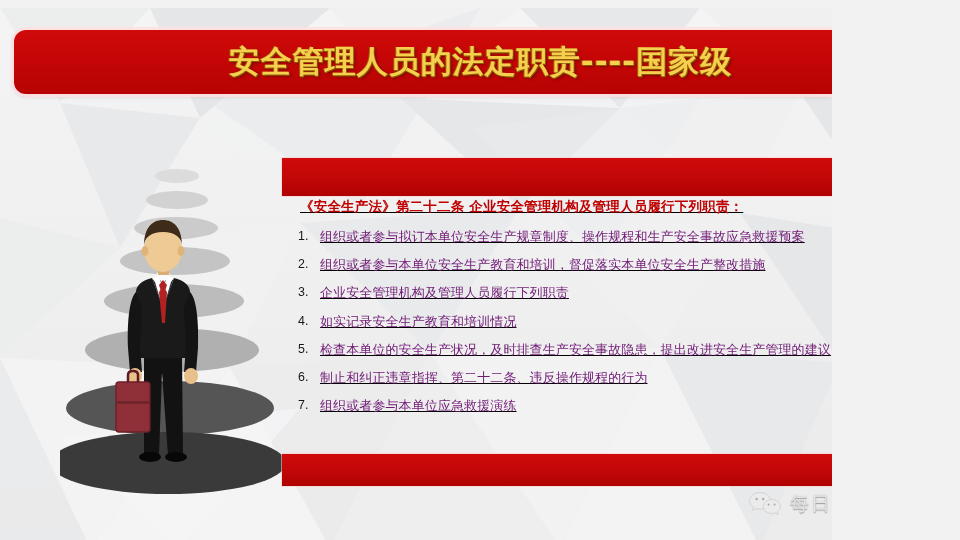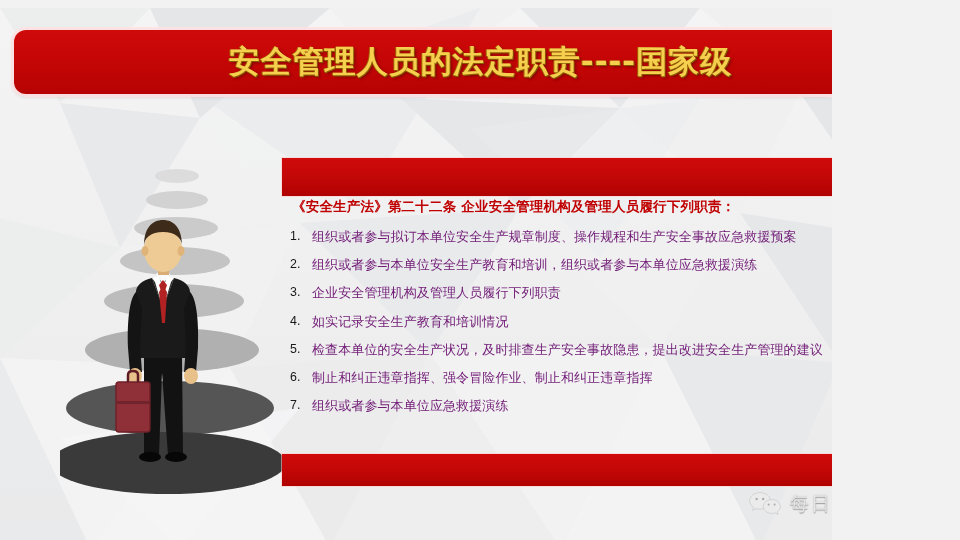--- a/index.html
+++ b/index.html
@@ -45,22 +45,23 @@
   .bar{
     position:absolute;left:282px;width:584px;z-index:4;
     background:linear-gradient(180deg,#d00a0a 0%,#c30707 50%,#b00202 100%);
     box-shadow:0 0 0 1px rgba(255,200,200,.55);
   }
   .bar-top{top:150px;height:38px;}
   .bar-bottom{top:446px;height:32px;}
 
   
   .content{
-    position:absolute;left:282px;top:190px;width:590px;height:252px;
+    position:absolute;left:290px;top:190px;width:590px;height:252px;
     z-index:6;
+    text-decoration:underline;
   }
   .subtitle{
     color:#c00000;font-weight:bold;font-size:13.5px;
     margin:0 0 11px 10px;white-space:nowrap;letter-spacing:.2px;
     font-family:"DejaVu Sans","Liberation Sans",sans-serif;
   }
   ol.duty-list{
     list-style:none;margin:0;padding:0;counter-reset:duty;
   }
   ol.duty-list li{
@@ -213,25 +214,25 @@
     <div class="title-text">安全管理人员的法定职责----国家级</div>
   </div>
 
   <div class="bar bar-top"></div>
   <div class="bar bar-bottom"></div>
 
   <div class="content">
     <p class="subtitle">《安全生产法》第二十二条  企业安全管理机构及管理人员履行下列职责：</p>
     <ol class="duty-list">
       <li>组织或者参与拟订本单位安全生产规章制度、操作规程和生产安全事故应急救援预案</li>
-      <li>组织或者参与本单位安全生产教育和培训，组织或者参与本单位应急救援演练</li>
+      <li>组织或者参与本单位安全生产教育和培训，督促落实本单位安全生产整改措施</li>
       <li>企业安全管理机构及管理人员履行下列职责</li>
       <li>如实记录安全生产教育和培训情况</li>
       <li>检查本单位的安全生产状况，及时排查生产安全事故隐患，提出改进安全生产管理的建议</li>
-      <li>制止和纠正违章指挥、强令冒险作业、制止和纠正违章指挥</li>
+      <li>制止和纠正违章指挥、第二十二条、违反操作规程的行为</li>
       <li>组织或者参与本单位应急救援演练</li>
     </ol>
   </div>
 
   <div class="watermark">
     <span class="wm-logo">
       <svg width="34" height="26" viewBox="0 0 34 26" xmlns="http://www.w3.org/2000/svg">
         <g fill="#ececec" stroke="#c9c9c9" stroke-width="0.8">
           <path d="M12,1.6 C6.2,1.6 1.6,5.3 1.6,9.8 C1.6,12.4 3.1,14.7 5.5,16.2
                    L4.6,19.4 L8.2,17.6 C9.4,17.9 10.7,18.1 12,18.1

